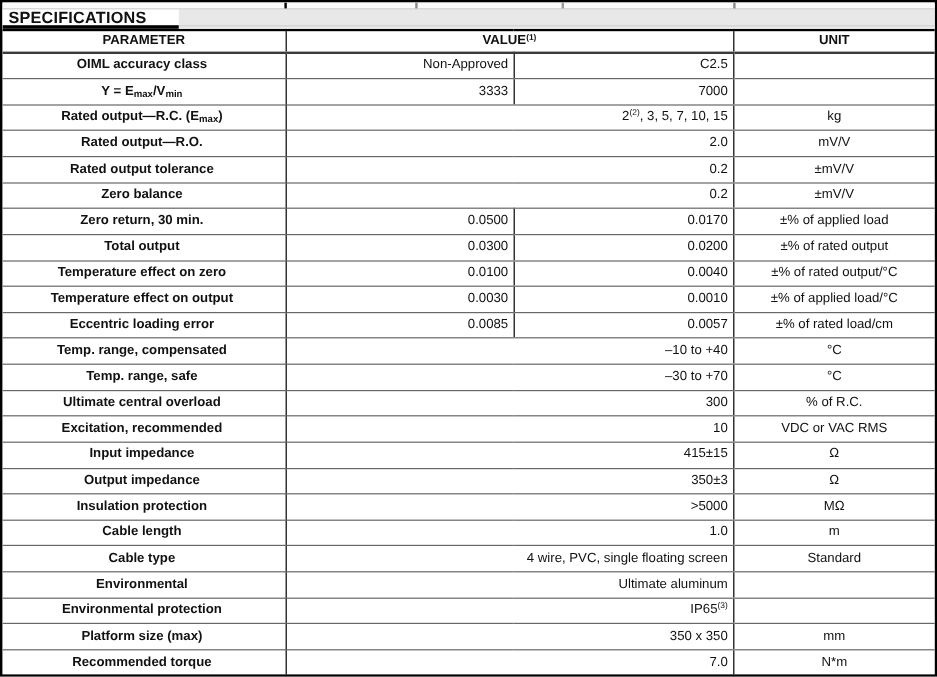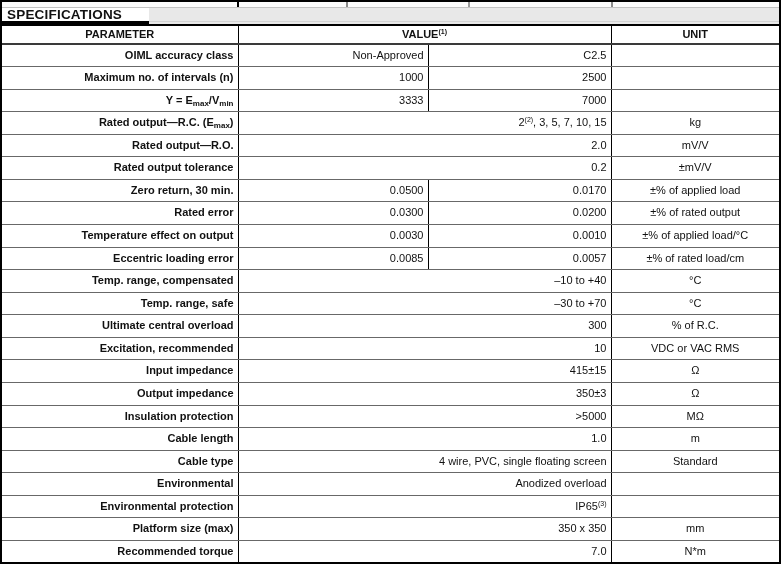--- a/index.html
+++ b/index.html
@@ -18,21 +18,21 @@
   .heading-box span{font-weight:bold;font-size:13.5px;letter-spacing:0.2px;padding-left:5px;line-height:13px;}
   .heading-band .cont-line{position:absolute;left:147px;right:0;top:13px;height:1px;background:#d2d2d2;}
   
   table{border-collapse:collapse;table-layout:fixed;width:777px;height:539px;border-top:2px solid #000;font-size:11px;}
   th,td{padding:0 4px;overflow:hidden;white-space:nowrap;vertical-align:middle;line-height:1.05;}
   thead tr{height:19px;}
   tbody tr{height:19px;}
   th{font-weight:bold;text-align:center;border-bottom:2px solid #3a3a3a;}
   th.param{border-right:1.5px solid #000;}
   th.unit{border-left:1.5px solid #000;}
-  td.param{font-weight:bold;text-align:right;padding-left:1px;border-right:1.5px solid #000;}
+  td.param{font-weight:bold;text-align:center;padding-left:1px;border-right:1.5px solid #000;}
   td.val{text-align:right;font-weight:normal;}
   td.val.second{border-left:1.5px solid #000;}
   td.unit{text-align:center;font-weight:normal;border-left:1.5px solid #000;}
   tbody td{border-bottom:1.8px solid #686868;}
   tbody tr:last-child td{border-bottom:none;}
   sup{font-size:7px;vertical-align:4px;line-height:0;}
   sub{font-size:8px;vertical-align:-2px;line-height:0;}
 </style>
 </head>
 <body>
@@ -68,57 +68,62 @@
       </tr>
     </thead>
     <tbody>
         <tr>
           <td class="param">OIML accuracy class</td>
           <td class="val">Non-Approved</td>
           <td class="val second">C2.5</td>
           <td class="unit"></td>
         </tr>
         <tr>
-          <td class="param">Maximum no. of intervals (n)</td>
-          <td class="val">1000</td>
-          <td class="val second">2500</td>
-          <td class="unit"></td>
-        </tr>
-        <tr>
           <td class="param">Y = E<sub>max</sub>/V<sub>min</sub></td>
           <td class="val">3333</td>
           <td class="val second">7000</td>
           <td class="unit"></td>
         </tr>
         <tr>
           <td class="param">Rated output—R.C. (E<sub>max</sub>)</td>
           <td class="val" colspan="2">2<sup>(2)</sup>, 3, 5, 7, 10, 15</td>
           <td class="unit">kg</td>
         </tr>
         <tr>
           <td class="param">Rated output—R.O.</td>
           <td class="val" colspan="2">2.0</td>
           <td class="unit">mV/V</td>
         </tr>
         <tr>
           <td class="param">Rated output tolerance</td>
+          <td class="val" colspan="2">0.2</td>
+          <td class="unit">±mV/V</td>
+        </tr>
+        <tr>
+          <td class="param">Zero balance</td>
           <td class="val" colspan="2">0.2</td>
           <td class="unit">±mV/V</td>
         </tr>
         <tr>
           <td class="param">Zero return, 30 min.</td>
           <td class="val">0.0500</td>
           <td class="val second">0.0170</td>
           <td class="unit">±% of applied load</td>
         </tr>
         <tr>
-          <td class="param">Rated error</td>
+          <td class="param">Total output</td>
           <td class="val">0.0300</td>
           <td class="val second">0.0200</td>
           <td class="unit">±% of rated output</td>
+        </tr>
+        <tr>
+          <td class="param">Temperature effect on zero</td>
+          <td class="val">0.0100</td>
+          <td class="val second">0.0040</td>
+          <td class="unit">±% of rated output/°C</td>
         </tr>
         <tr>
           <td class="param">Temperature effect on output</td>
           <td class="val">0.0030</td>
           <td class="val second">0.0010</td>
           <td class="unit">±% of applied load/°C</td>
         </tr>
         <tr>
           <td class="param">Eccentric loading error</td>
           <td class="val">0.0085</td>
@@ -165,21 +170,21 @@
           <td class="val" colspan="2">1.0</td>
           <td class="unit">m</td>
         </tr>
         <tr>
           <td class="param">Cable type</td>
           <td class="val" colspan="2">4 wire, PVC, single floating screen</td>
           <td class="unit">Standard</td>
         </tr>
         <tr>
           <td class="param">Environmental</td>
-          <td class="val" colspan="2">Anodized overload</td>
+          <td class="val" colspan="2">Ultimate aluminum</td>
           <td class="unit"></td>
         </tr>
         <tr>
           <td class="param">Environmental protection</td>
           <td class="val" colspan="2">IP65<sup>(3)</sup></td>
           <td class="unit"></td>
         </tr>
         <tr>
           <td class="param">Platform size (max)</td>
           <td class="val" colspan="2">350 x 350</td>

